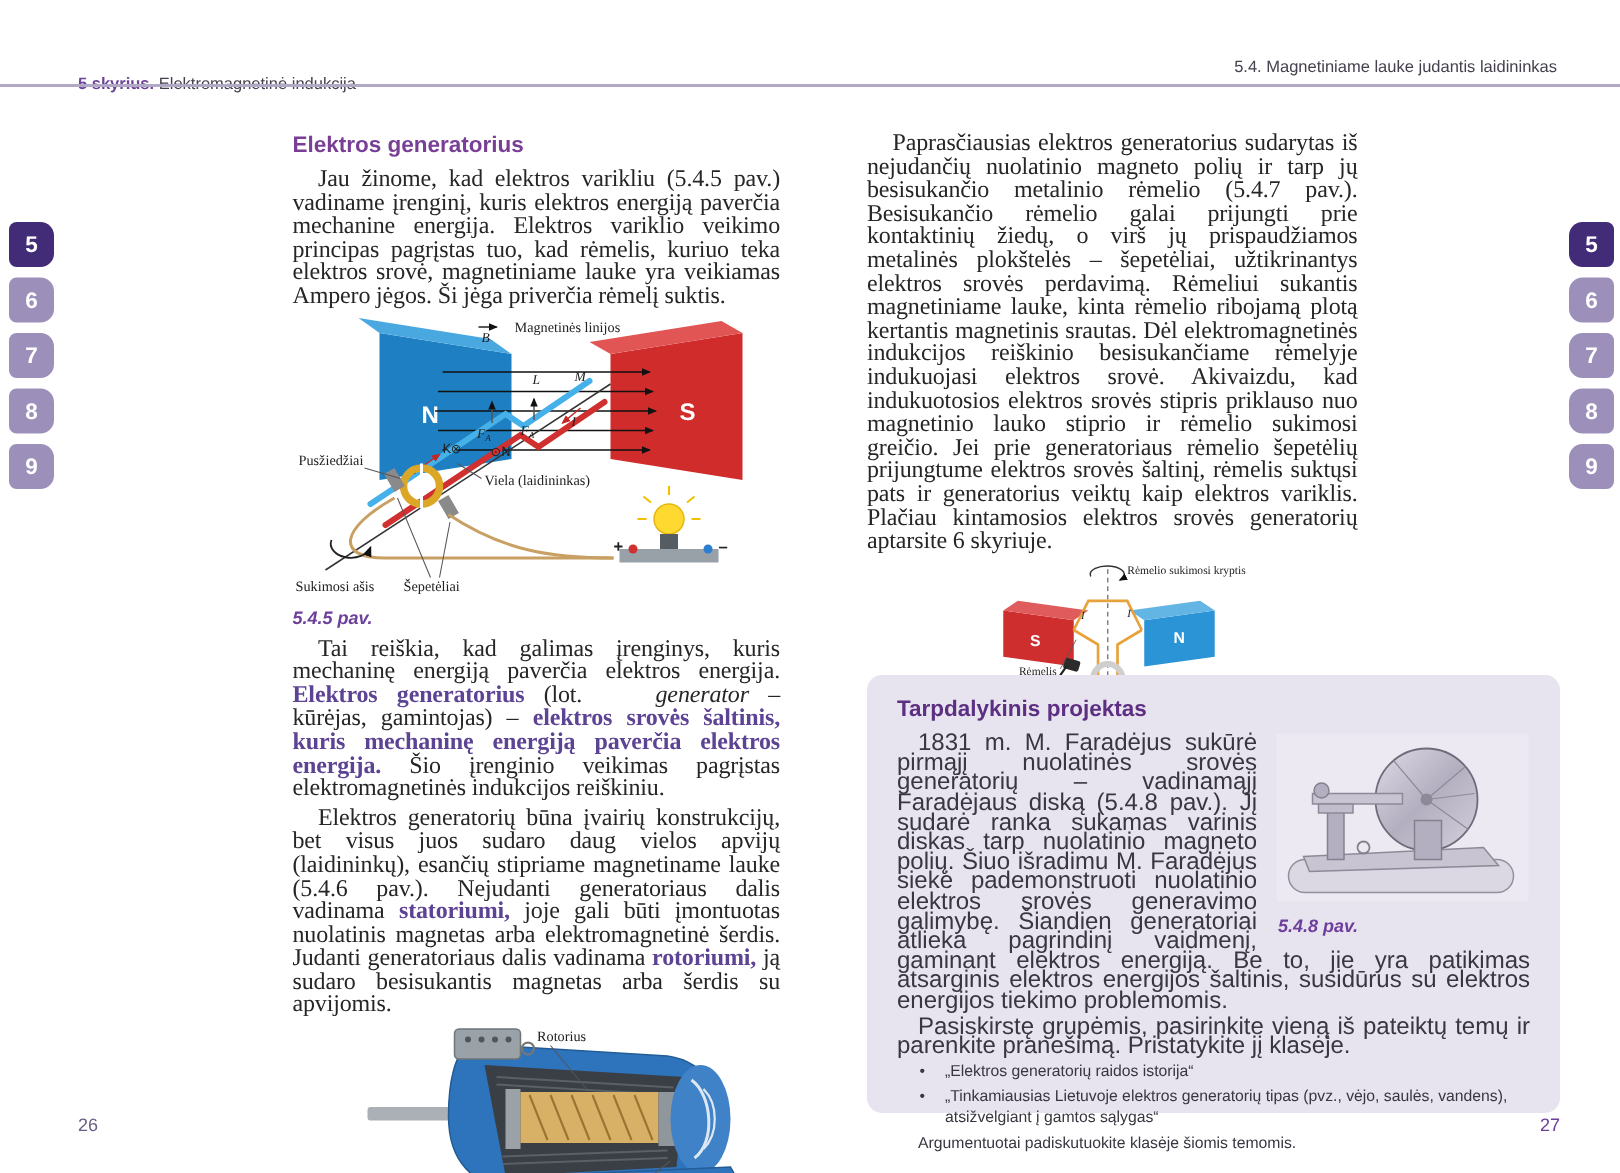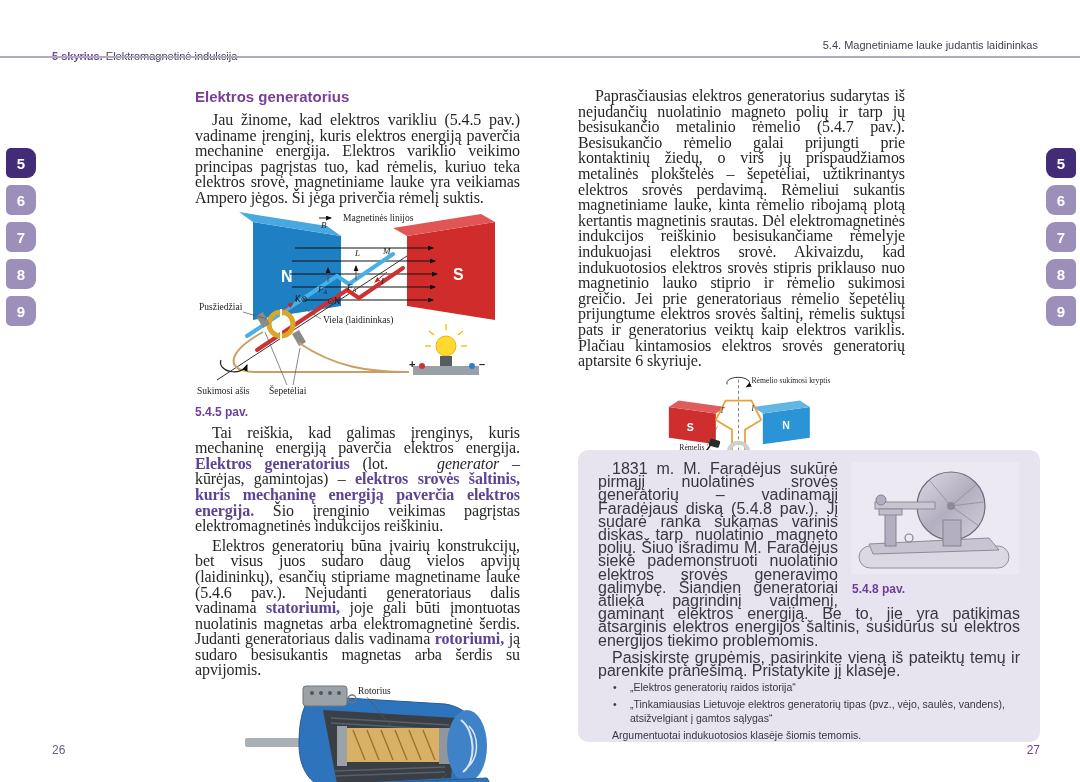--- a/index.html
+++ b/index.html
@@ -22,21 +22,21 @@
   .tabcol.right .tab{border-radius:9px 5px 5px 9px;}
   .tab.active{background:#432c77;}
   
   .col-left{position:absolute;left:195px;top:88px;width:325px;}
   .col-right{position:absolute;left:578px;top:88px;width:327px;}
   h2.sec{font-size:15px;line-height:18px;color:#793f97;margin:0 0 6px 0;font-weight:bold;}
   p.body{font-family:"Liberation Serif",serif;font-size:16px;line-height:15.6px;color:#262626;
          text-align:justify;text-indent:17px;margin:0 0 4px 0;letter-spacing:-0.1px;}
   .hl{color:#5d4394;font-weight:bold;}
   .it{font-style:italic;margin-left:36px;}
-  .caption{font-size:12px;font-weight:bold;color:#6d3f9b;margin:2px 0 6px 0;}
+  .caption{font-size:12px;font-weight:bold;color:#6d3f9b;margin:2px 0 6px 0;font-style:italic;}
   .fig{margin:0;}
   .fig svg{display:block;}
   .diag-label{font-family:"Liberation Serif",serif;font-size:9.5px;fill:#222;}
   .diag-ital{font-family:"Liberation Serif",serif;font-size:9px;font-style:italic;fill:#222;}
   .sym{font-family:"DejaVu Sans",sans-serif;font-size:8.5px;fill:#222;}
   .pole{font-family:"Liberation Sans",sans-serif;font-weight:bold;fill:#fff;}
   
   .project-box{position:absolute;left:578px;top:450px;width:462px;height:292px;background:#e7e3ef;
                border-radius:10px;padding:12px 20px 10px 20px;box-sizing:border-box;}
   .project-box h3{font-size:15px;color:#5c2f83;margin:2px 0 8px 0;font-weight:bold;}
@@ -302,20 +302,21 @@
         <line x1="80" y1="116" x2="124" y2="108" stroke="#555" stroke-width="0.7"></line>
         <text class="diag-label" x="198" y="117">Šepetėliai</text>
         <line x1="195" y1="113" x2="176" y2="113" stroke="#555" stroke-width="0.7"></line>
       </g>
     </svg>
   </div>
   <div class="caption">5.4.7 pav.</div>
 </div>
 
 <div class="project-box">
+  <h3>Tarpdalykinis projektas</h3>
 
   <div class="pb-fig">
     <svg width="170" height="112" viewBox="0 0 168 112">
       <defs>
         <linearGradient id="diskgrad" x1="0" y1="0" x2="1" y2="1">
           <stop offset="0" stop-color="#dedae6"></stop>
           <stop offset="0.5" stop-color="#b4afc0"></stop>
           <stop offset="1" stop-color="#d4d0dd"></stop>
         </linearGradient>
       </defs>
@@ -341,17 +342,17 @@
   </div>
 
   <p class="pb-text">1831 m. M. Faradėjus sukūrė pirmąjį nuolatinės srovės generatorių – vadinamąjį Faradėjaus diską (5.4.8 pav.). Jį sudarė ranka sukamas varinis diskas tarp nuolatinio magneto polių. Šiuo išradimu M. Faradėjus siekė pademonstruoti nuolatinio elektros srovės generavimo galimybę. Šiandien generatoriai atlieka pagrindinį vaidmenį, gaminant elektros energiją. Be to, jie yra patikimas atsarginis elektros energijos šaltinis, susidūrus su elektros energijos tiekimo problemomis.</p>
   <p class="pb-text">Pasiskirstę grupėmis, pasirinkite vieną iš pateiktų temų ir parenkite pranešimą. Pristatykite jį klasėje.</p>
 
   <ul class="pb-bullets">
     <li>„Elektros generatorių raidos istorija“</li>
     <li>„Tinkamiausias Lietuvoje elektros generatorių tipas (pvz., vėjo, saulės, vandens), atsižvelgiant į gamtos sąlygas“</li>
   </ul>
 
-  <p class="pb-closing">Argumentuotai indukuotosios klasėje šiomis temomis.</p>
+  <p class="pb-closing">Argumentuotai padiskutuokite klasėje šiomis temomis.</p>
 </div>
 
 <div class="pagenum l">26</div>
 <div class="pagenum r">27</div>
 
 </body></html>

